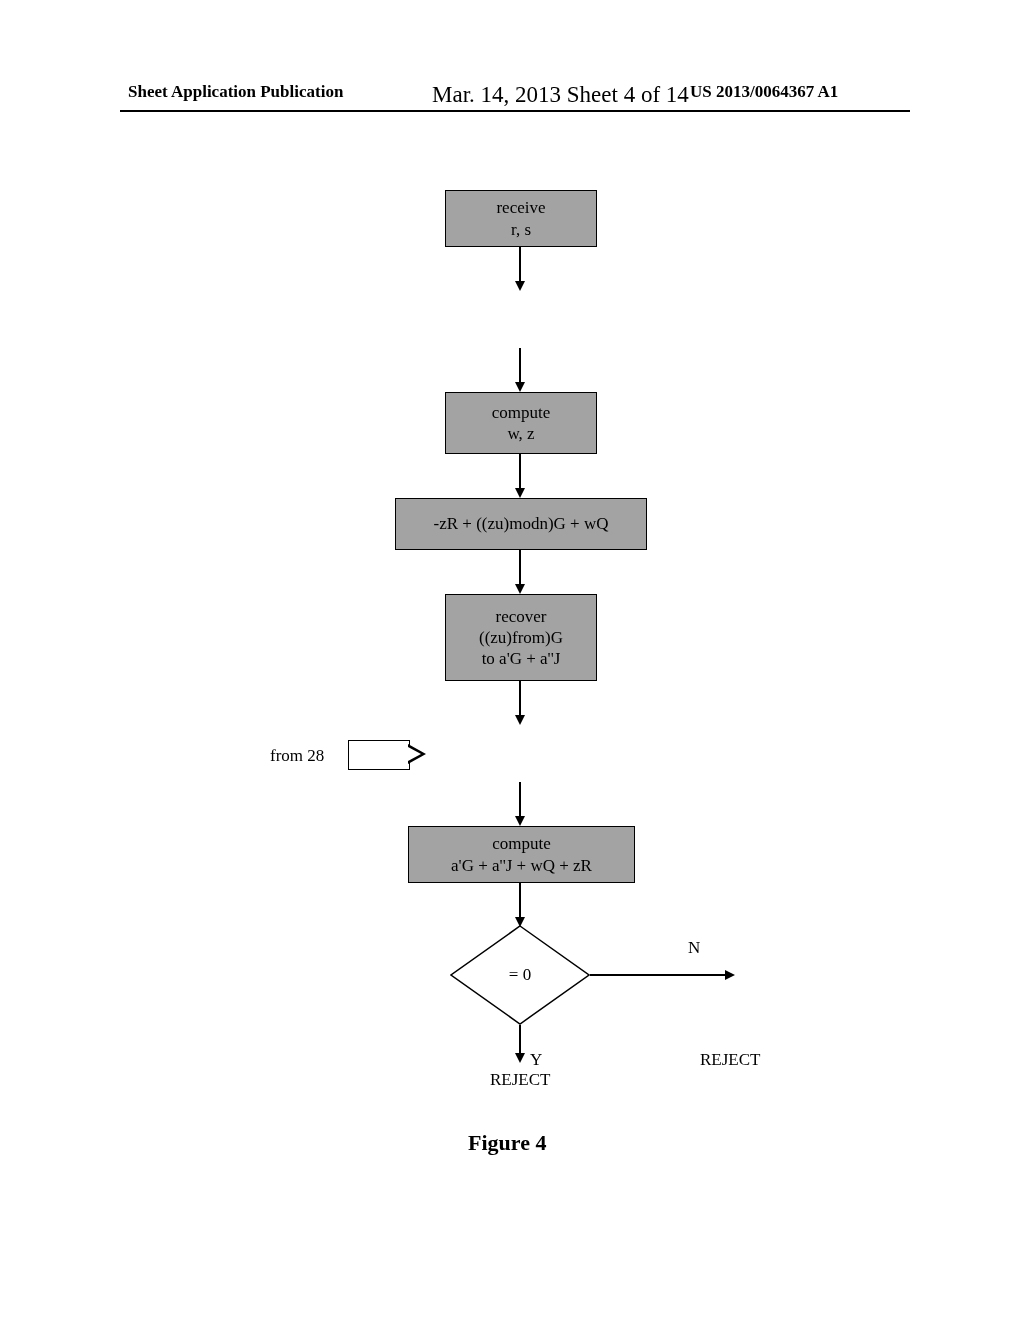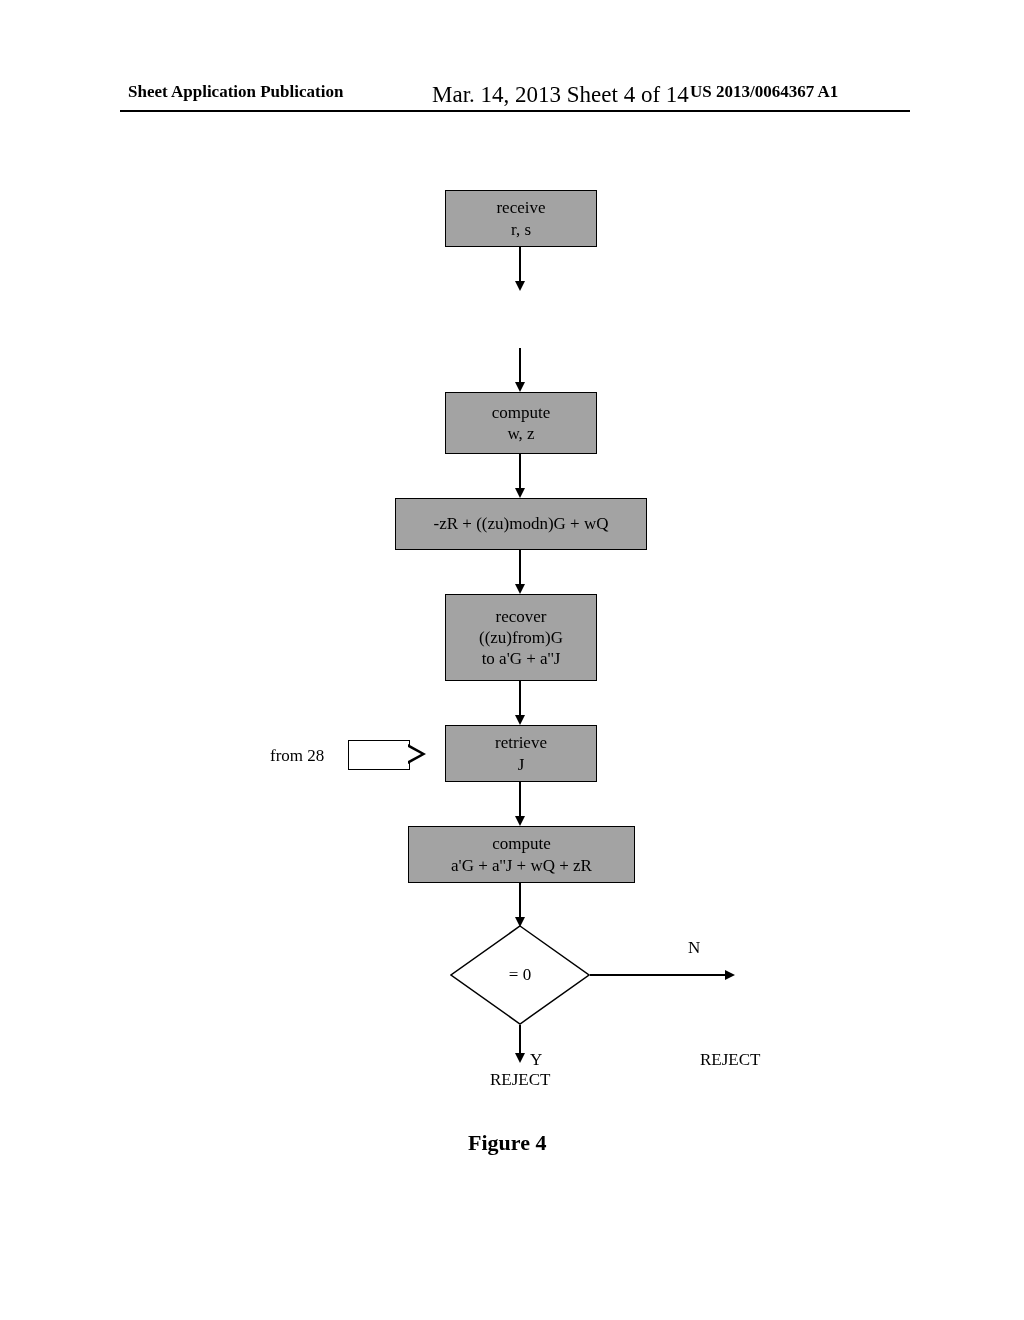--- a/index.html
+++ b/index.html
@@ -173,24 +173,20 @@
   <div class="arrow-head-down" style="left:515px; top:584px;"></div>
 
   <div class="box" style="left:445px; top:594px; width:150px; height:85px;">
     <div>recover</div>
     <div>((zu)from)G</div>
     <div>to a'G + a''J</div>
   </div>
   <div class="arrow-line" style="left:519px; top:681px; width:2px; height:36px;"></div>
   <div class="arrow-head-down" style="left:515px; top:715px;"></div>
 
-  <div class="box" style="left:445px; top:725px; width:150px; height:55px;">
-    <div>retrieve</div>
-    <div>J</div>
-  </div>
 
   <div class="label" style="left:270px; top:746px;">from 28</div>
   <div class="from28" style="left:348px; top:740px; width:60px;"></div>
   <div class="open-arrow-head-right" style="left:408px; top:744px;"></div>
 
   <div class="arrow-line" style="left:519px; top:782px; width:2px; height:36px;"></div>
   <div class="arrow-head-down" style="left:515px; top:816px;"></div>
 
   <div class="box" style="left:408px; top:826px; width:225px; height:55px;">
     <div>compute</div>

